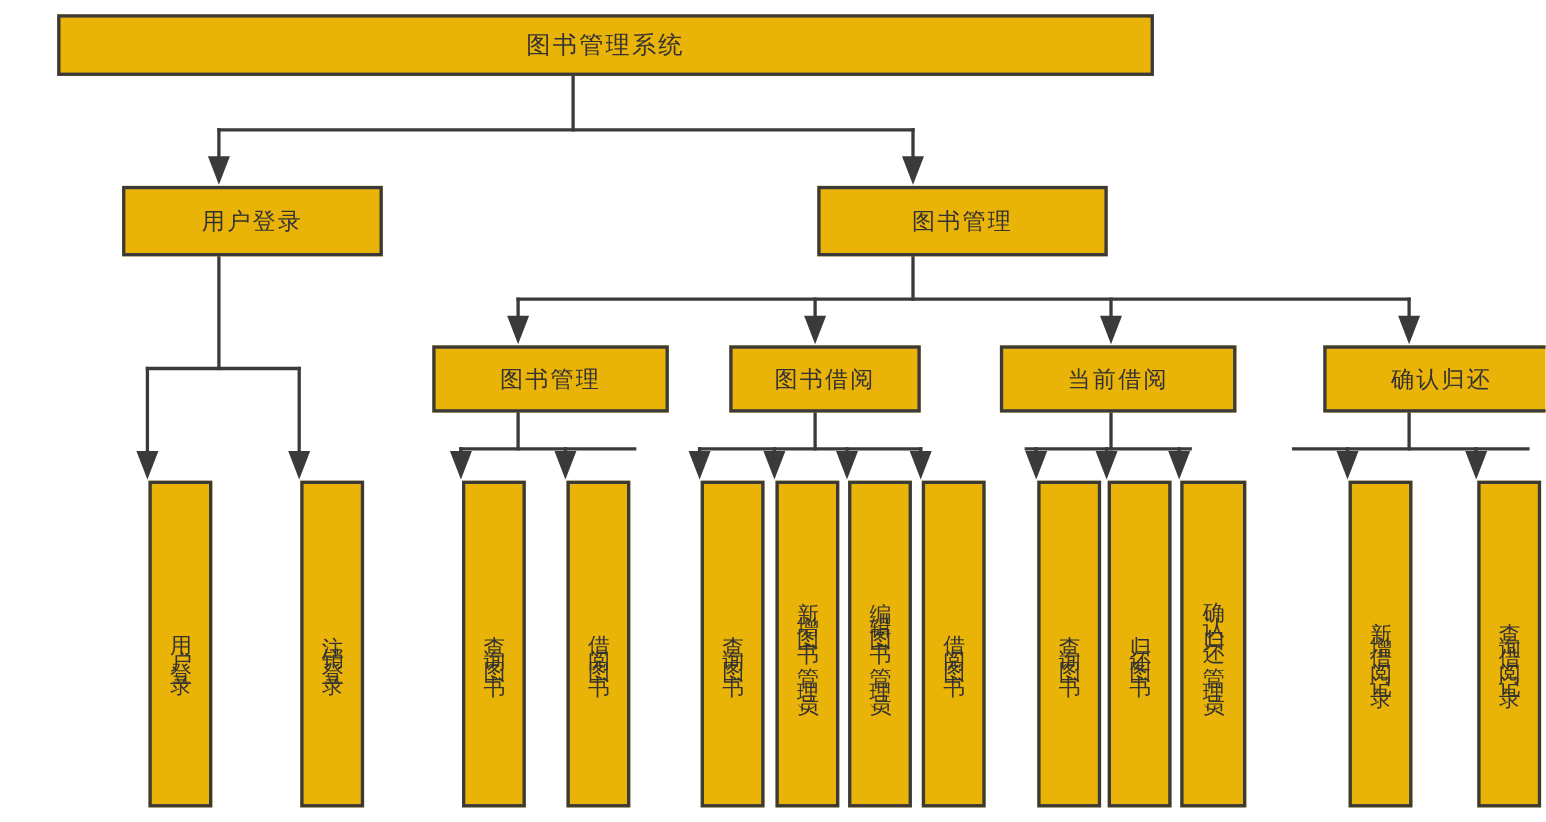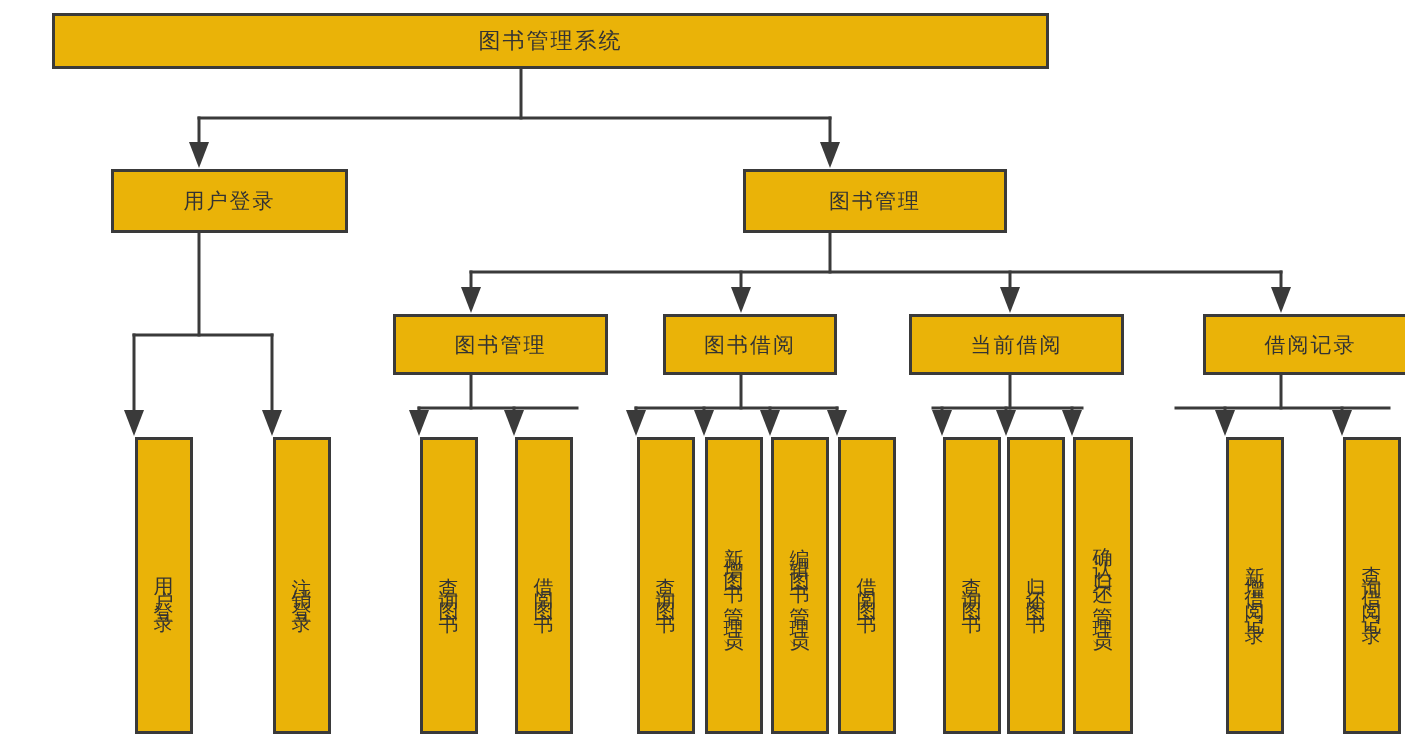--- a/index.html
+++ b/index.html
@@ -143,21 +143,21 @@
   <div class="node hnode" style="left:363px;top:314px;width:215px;height:61px;">
     <span class="label">图书管理</span>
   </div>
   <div class="node hnode" style="left:633px;top:314px;width:174px;height:61px;">
     <span class="label">图书借阅</span>
   </div>
   <div class="node hnode" style="left:879px;top:314px;width:215px;height:61px;">
     <span class="label">当前借阅</span>
   </div>
   <div class="node hnode" style="left:1173px;top:314px;width:215px;height:61px;">
-    <span class="label">借阅记录</span>
+    <span class="label">确认归还</span>
   </div>
 
   <div class="node leaf" style="left:105px;top:437px;width:58px;height:297px;">
     <span class="label">用户登录</span>
   </div>
   <div class="node leaf" style="left:243px;top:437px;width:58px;height:297px;">
     <span class="label">注销登录</span>
   </div>
 
   <div class="node leaf" style="left:390px;top:437px;width:58px;height:297px;">

